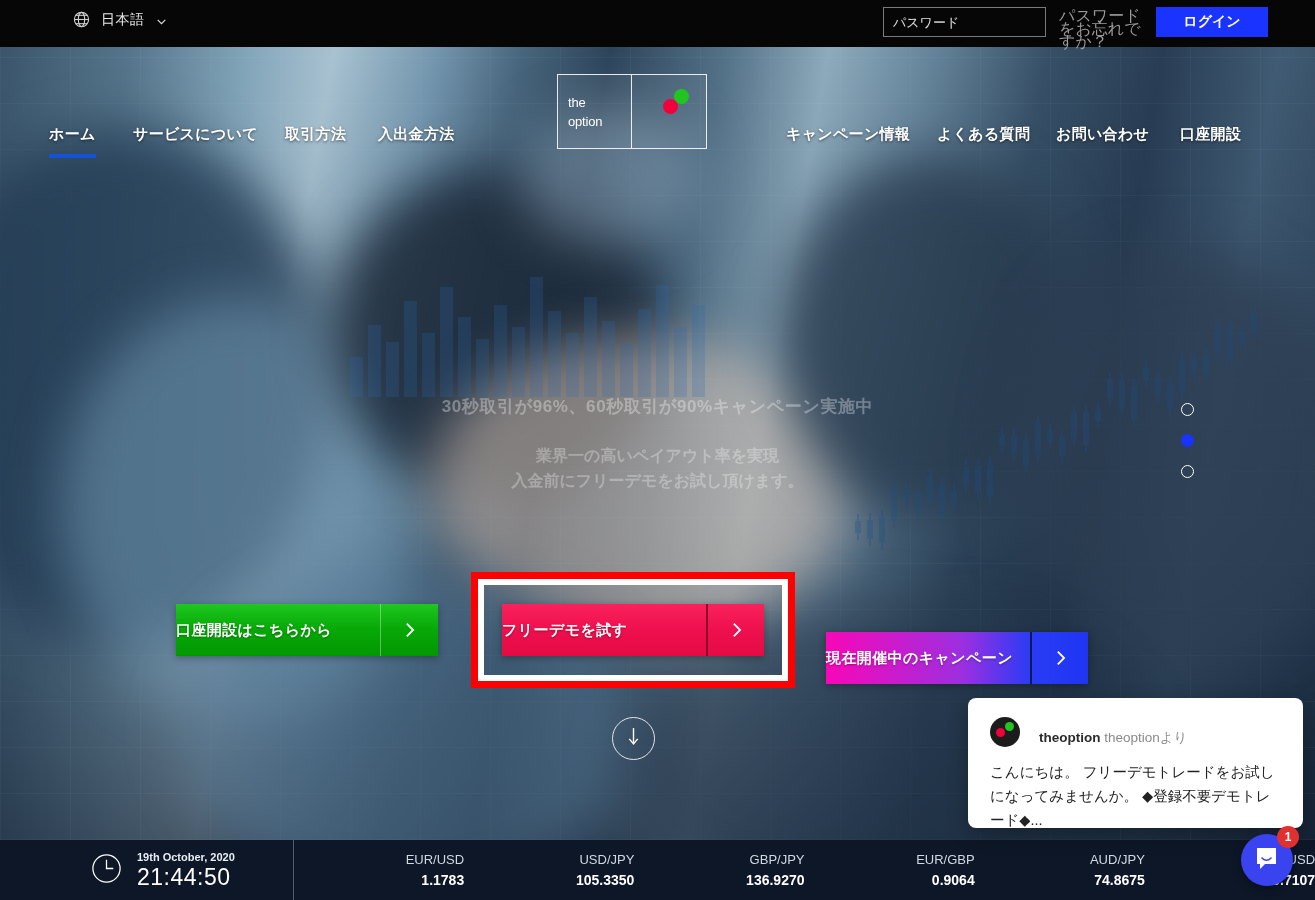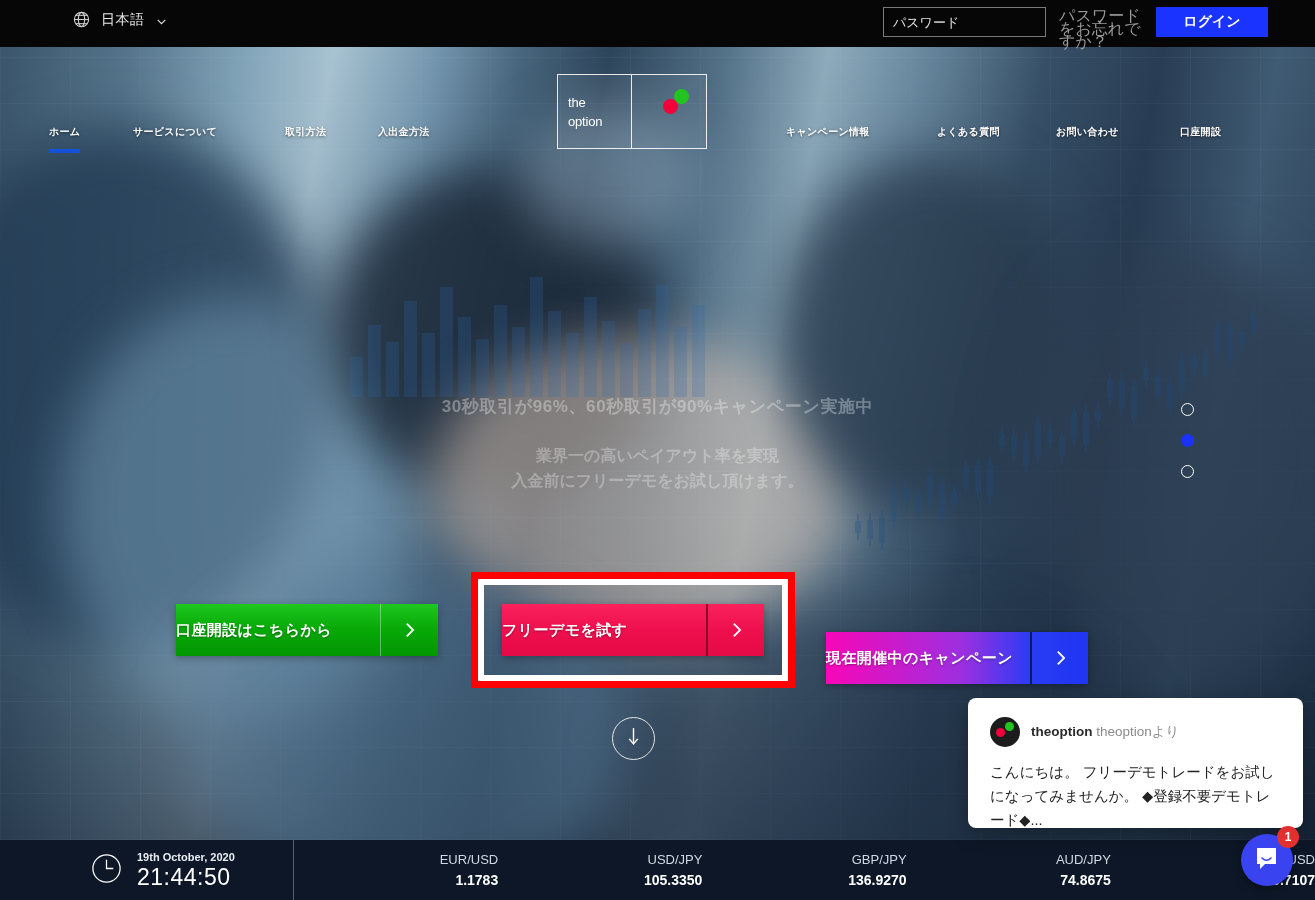--- a/index.html
+++ b/index.html
@@ -103,21 +103,21 @@
     width: 112px; height: 30px;
     background:#1a33ff; color:#fff; border:none;
     font-size:14px; font-weight:bold; cursor:pointer;
     font-family:"Liberation Sans", sans-serif;
   }
 
   
   .nav { position:absolute; top:125px; left:0; width:1315px; height:40px; z-index: 30; }
   .nav-item {
     position:absolute; top:0;
-    color:#ffffff; font-size:10px; font-weight:bold;
+    color:#ffffff; font-size:15px; font-weight:bold;
     text-shadow: 0 1px 3px rgba(0,0,0,.55);
     cursor:pointer; white-space:nowrap;
     letter-spacing:.3px;
   }
   .nav-item.active::after {
     content:""; position:absolute; left:0; bottom:-14px;
     width: 100%; height: 4px; background:#1452d8;
   }
 
   
@@ -221,21 +221,21 @@
   .pair .sym { color:#cfd8e3; font-size:13px; line-height:20px; }
   .pair .val { color:#ffffff; font-size:14px; font-weight:bold; line-height:21px; }
 
   
   .ic-popup {
     position:absolute; right: 12px; top: 698px; width: 335px; height: 130px;
     background:#ffffff; border-radius: 8px; z-index: 45;
     box-shadow: 0 6px 20px rgba(0,0,0,.30);
     padding: 19px 22px;
   }
-  .ic-head { display:flex; align-items:center; gap: 11px; }
+  .ic-head { display:flex; align-items:flex-end; gap: 19px; }
   .ic-avatar { position:relative; width: 30px; height: 30px; border-radius:50%; background:#1c1c1c; }
   .ic-avatar .g { position:absolute; right:6px; top:5px; width:9px; height:9px; border-radius:50%; background:#22c520; }
   .ic-avatar .r { position:absolute; left:6px; top:11px; width:9px; height:9px; border-radius:50%; background:#f2003c; }
   .ic-name { font-size: 13.5px; color:#2b2b2b; }
   .ic-name b { font-weight:bold; }
   .ic-name span { color:#8a8a8a; }
   .ic-body { margin-top: 13px; font-size: 14.5px; line-height: 24px; color:#222; }
   .ic-launcher {
     position:absolute; right: 22px; bottom: 14px; width: 52px; height: 52px;
     border-radius:50%; background:#3a43f0; z-index:50; cursor:pointer;
@@ -449,20 +449,24 @@
       </div>
       <div class="pair">
         <div class="sym">USD/JPY</div>
         <div class="val">105.3350</div>
       </div>
       <div class="pair">
         <div class="sym">GBP/JPY</div>
         <div class="val">136.9270</div>
       </div>
       <div class="pair">
+        <div class="sym">EUR/GBP</div>
+        <div class="val">0.9064</div>
+      </div>
+      <div class="pair">
         <div class="sym">AUD/JPY</div>
         <div class="val">74.8675</div>
       </div>
       <div class="pair">
         <div class="sym">AUD/USD</div>
         <div class="val">0.7107</div>
       </div>
     </div>
   </div>
 

